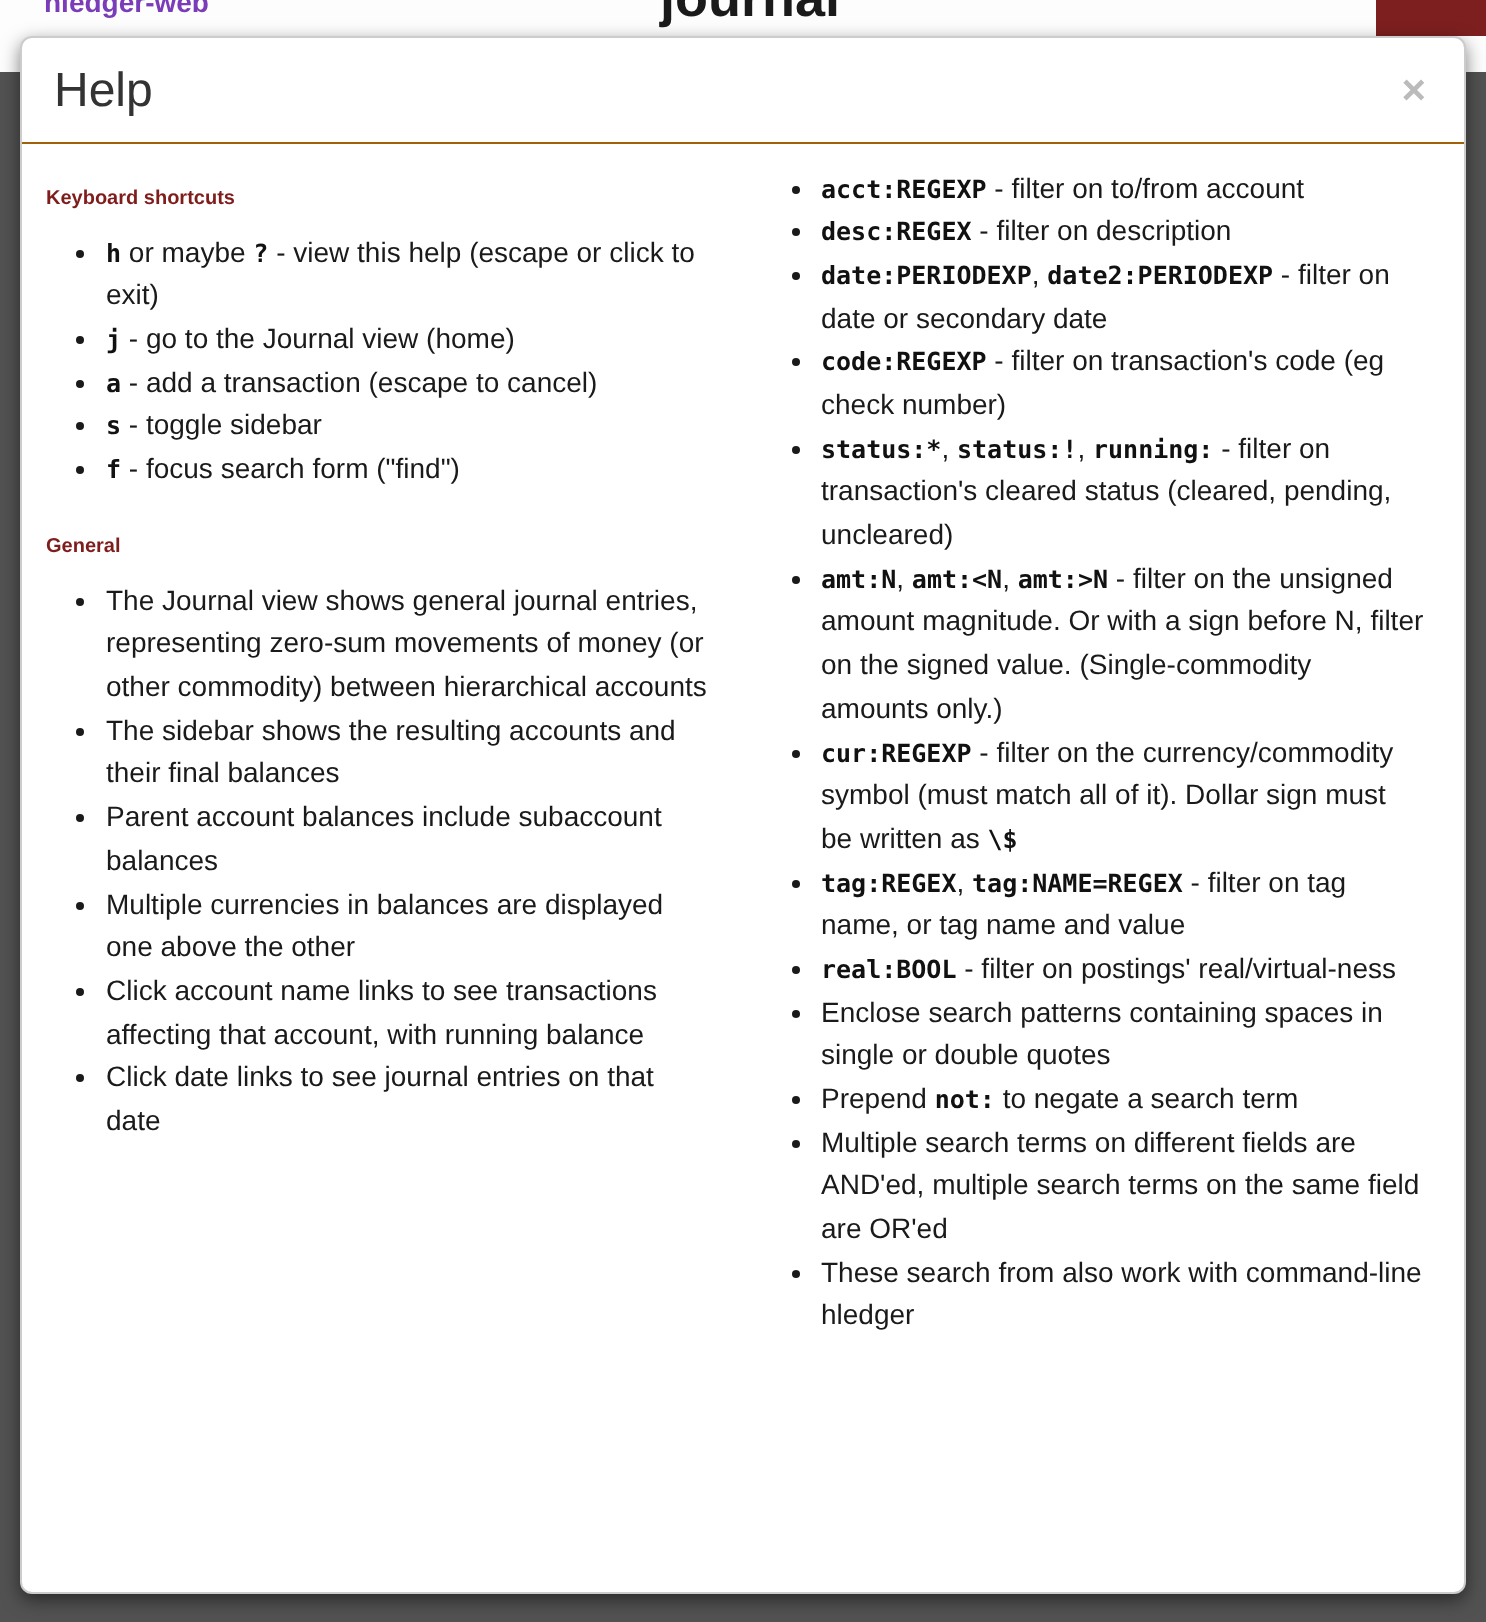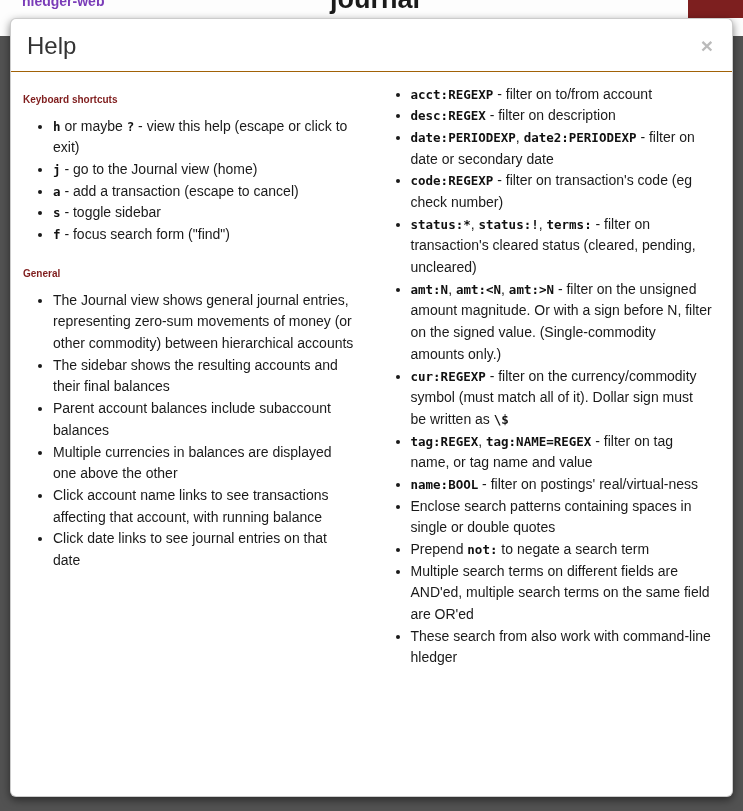--- a/index.html
+++ b/index.html
@@ -106,25 +106,25 @@
           <li>Click account name links to see transactions affecting that account, with running balance</li>
           <li>Click date links to see journal entries on that date</li>
         </ul>
       </div>
     <div class="col">
         <ul>
           <li><code>acct:REGEXP</code> - filter on to/from account</li>
           <li><code>desc:REGEX</code> - filter on description</li>
           <li><code>date:PERIODEXP</code>, <code>date2:PERIODEXP</code> - filter on date or secondary date</li>
           <li><code>code:REGEXP</code> - filter on transaction's code (eg check number)</li>
-          <li><code>status:*</code>, <code>status:!</code>, <code>terms:</code> - filter on transaction's cleared status (cleared, pending, uncleared)</li>
+          <li><code>status:*</code>, <code>status:!</code>, <code>running:</code> - filter on transaction's cleared status (cleared, pending, uncleared)</li>
           <li><code>amt:N</code>, <code>amt:&lt;N</code>, <code>amt:&gt;N</code> - filter on the unsigned amount magnitude. Or with a sign before N, filter on the signed value. (Single-commodity amounts only.)</li>
           <li><code>cur:REGEXP</code> - filter on the currency/commodity symbol (must match all of it). Dollar sign must be written as <code>\$</code></li>
           <li><code>tag:REGEX</code>, <code>tag:NAME=REGEX</code> - filter on tag name, or tag name and value</li>
-          <li><code>name:BOOL</code> - filter on postings' real/virtual-ness</li>
+          <li><code>real:BOOL</code> - filter on postings' real/virtual-ness</li>
           <li>Enclose search patterns containing spaces in single or double quotes</li>
           <li>Prepend <code>not:</code> to negate a search term</li>
           <li>Multiple search terms on different fields are AND'ed, multiple search terms on the same field are OR'ed</li>
           <li>These search from also work with command-line hledger</li>
         </ul>
       </div>
   </div>
 </div>
 
 </body></html>

